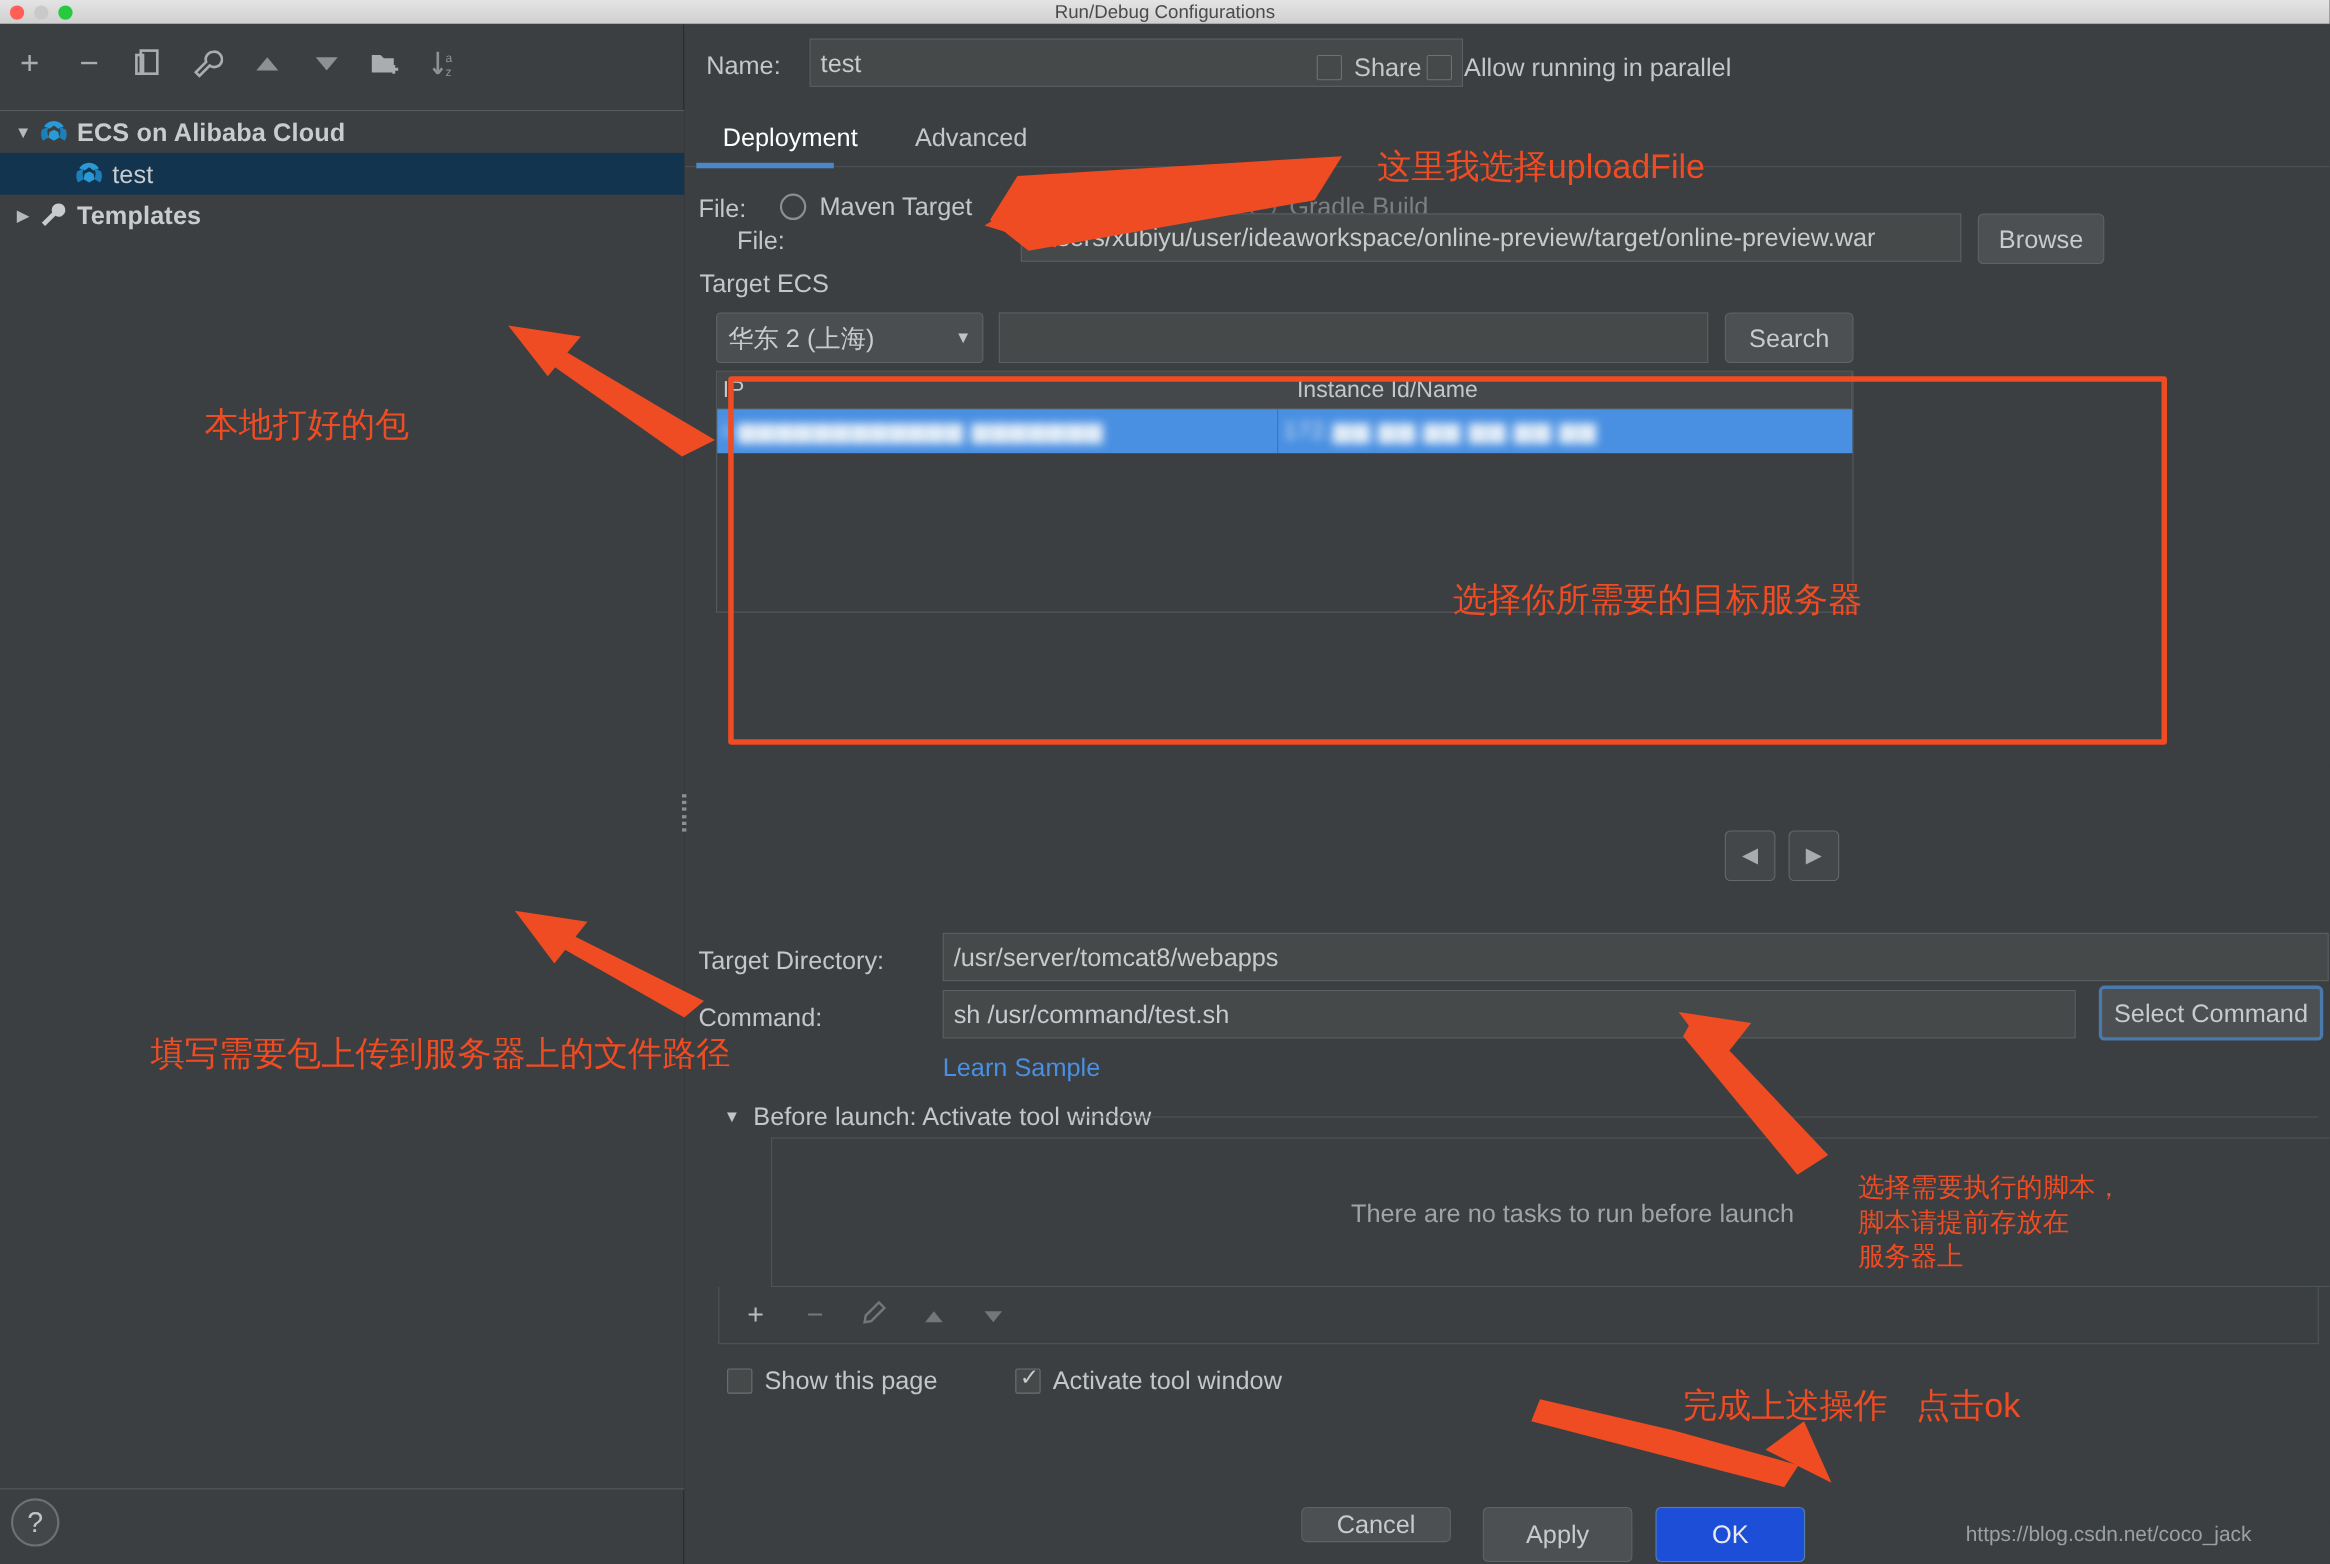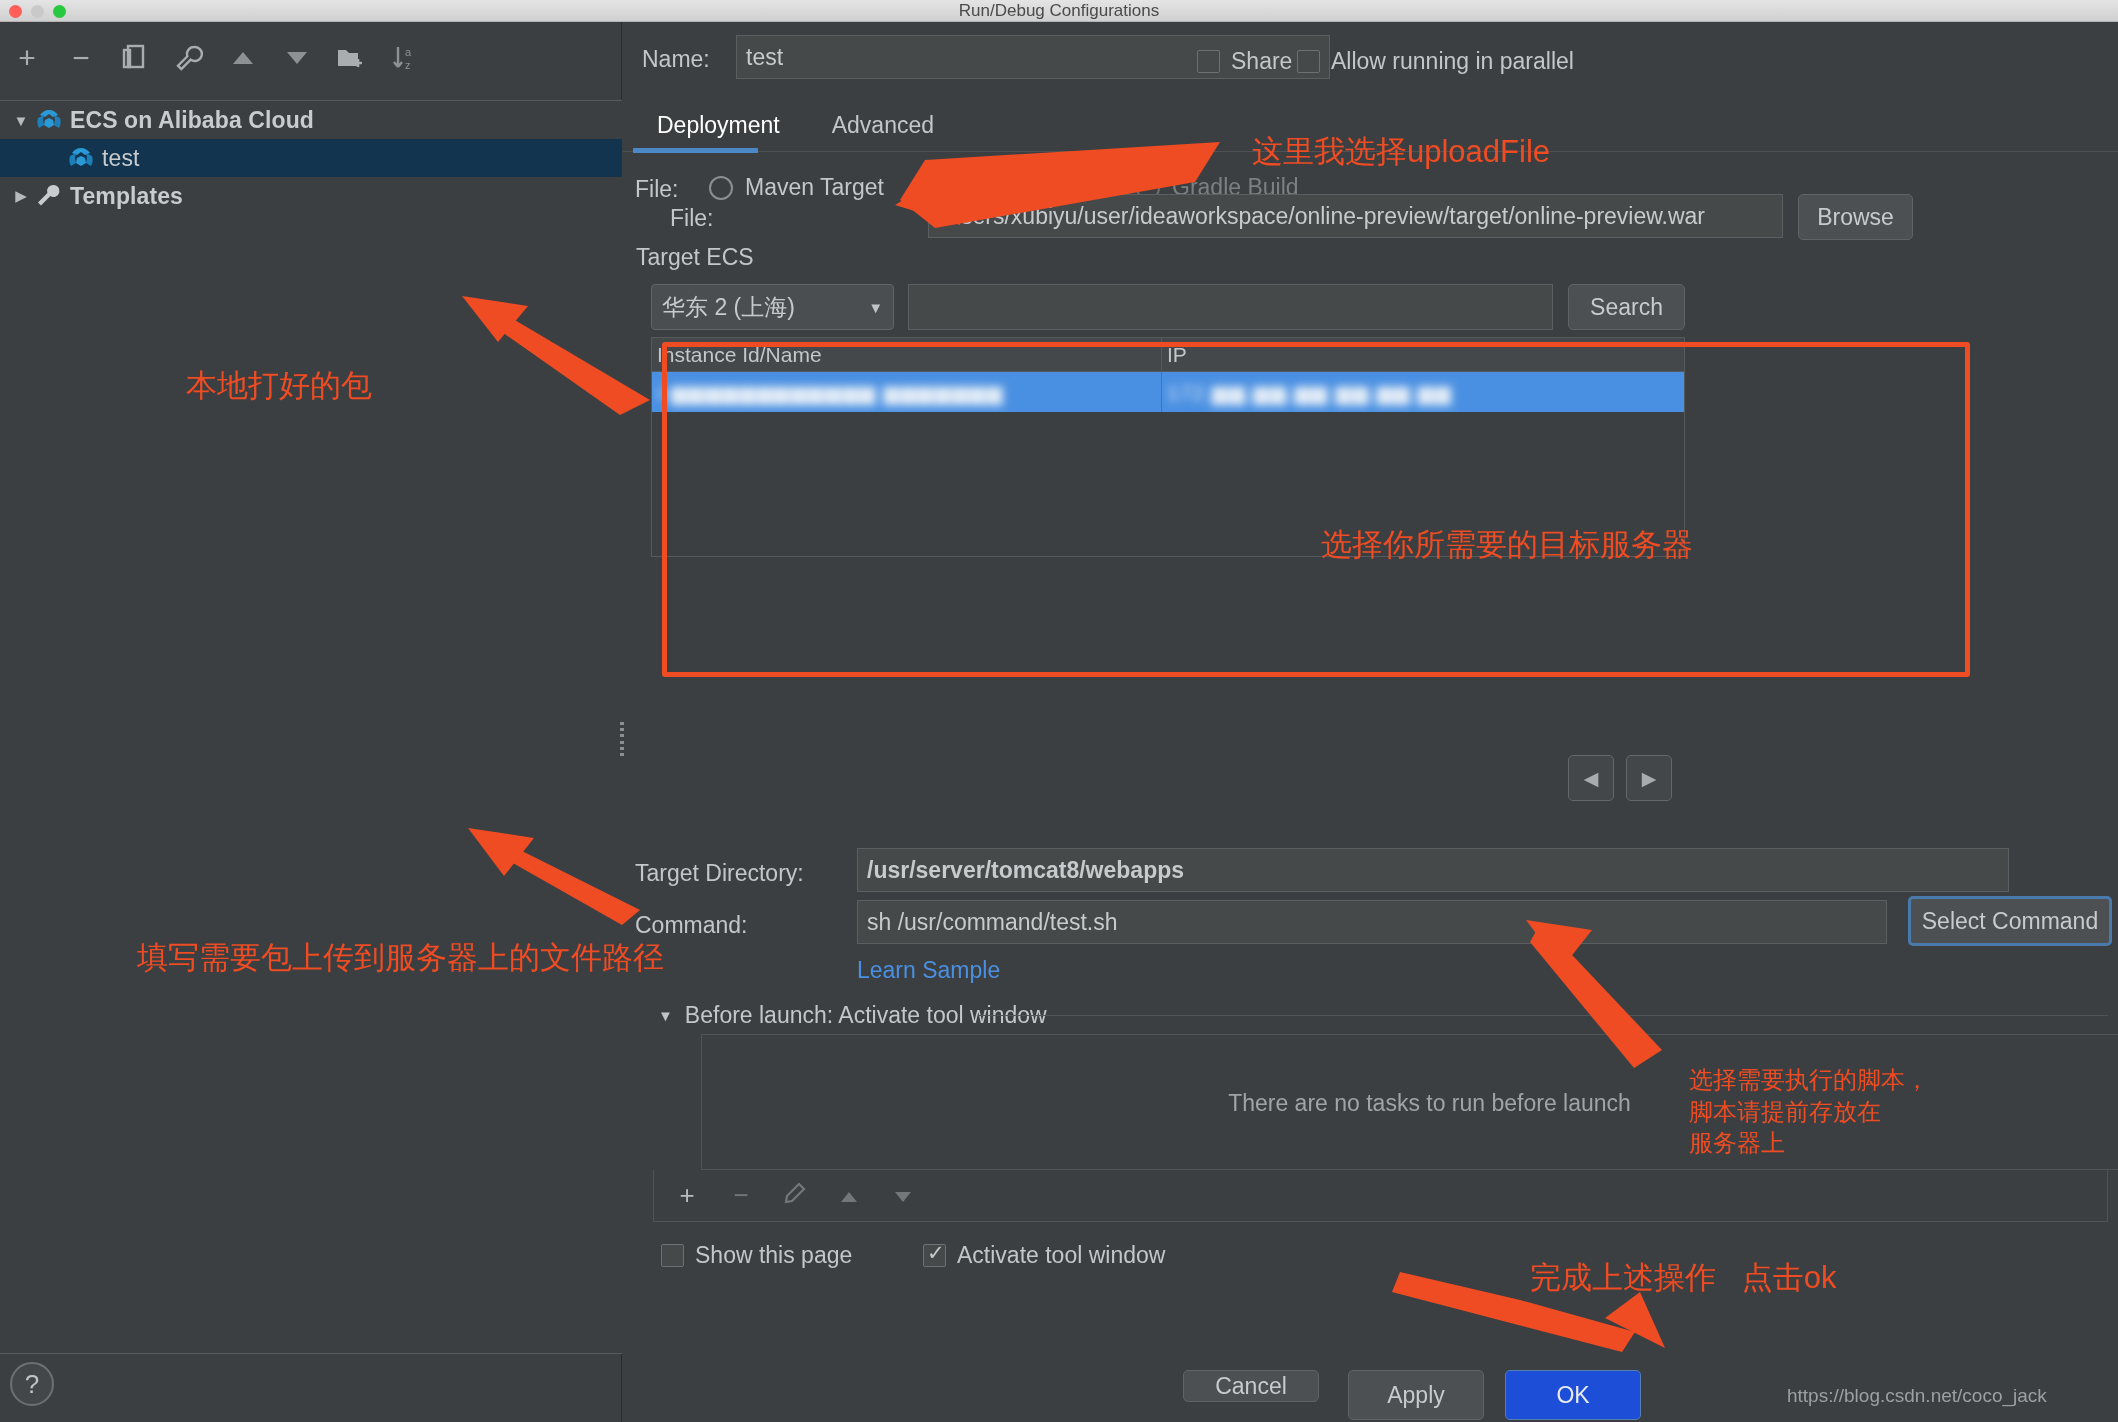--- a/index.html
+++ b/index.html
@@ -195,21 +195,21 @@
   
   .nav-arrows { position: absolute; left: 945px; top: 733px; display: flex; gap: 12px; }
   .nav-btn {
     width: 46px; height: 46px; border: 1px solid #63686a; border-radius: 5px;
     background: #434749; display: flex; align-items: center; justify-content: center;
     color: #a8acae; font-size: 19px;
   }
 
   
   .tdir-label { position: absolute; left: 12px; top: 838px; }
-  .tdir-input { position: absolute; left: 234px; top: 826px; width: 1152px; font-weight: bold; }
+  .tdir-input { position: absolute; left: 234px; top: 826px; width: 1260px; }
   .cmd-label  { position: absolute; left: 12px; top: 890px; }
   .cmd-input  { position: absolute; left: 234px; top: 878px; width: 1030px; }
   .selectcmd-btn { position: absolute; left: 1285px; top: 874px; width: 204px; height: 50px; }
   .learn-link {
     position: absolute; left: 234px; top: 935px; color: #4a90e2;
     font-size: 23px; text-decoration: none; white-space: nowrap;
   }
 
   
   .bl-header { position: absolute; left: 35px; top: 980px; display: flex; align-items: center; gap: 12px; }
@@ -428,22 +428,22 @@
 
       <div class="region-combo">
         <span>华东 2 (上海)</span>
         <span class="combo-caret">▼</span>
       </div>
       <div class="input search-input"></div>
       <div class="btn search-btn">Search</div>
 
       <div class="table-outer">
         <div class="tbl-head">
+          <div class="th c2">IP</div>
           <div class="th c1">Instance Id/Name</div>
-          <div class="th c2">IP</div>
         </div>
         <div class="tbl-row">
           <div class="td c1"><span class="redact">i-▆▆▆▆▆▆▆▆▆▆▆▆ ▆▆▆▆▆▆▆</span></div>
           <div class="td c2"><span class="redact">172.▆▆.▆▆.▆▆  ▆▆.▆▆.▆▆</span></div>
         </div>
       </div>
 
       <div class="nav-arrows">
         <div class="nav-btn">◀</div>
         <div class="nav-btn">▶</div>

